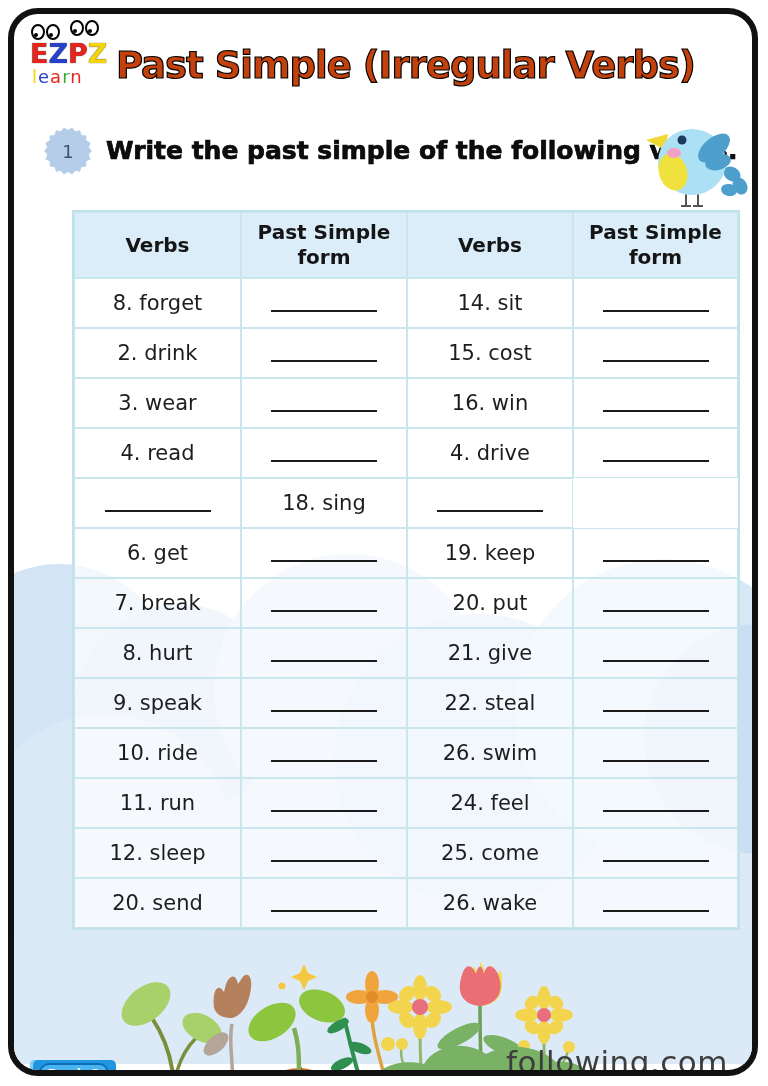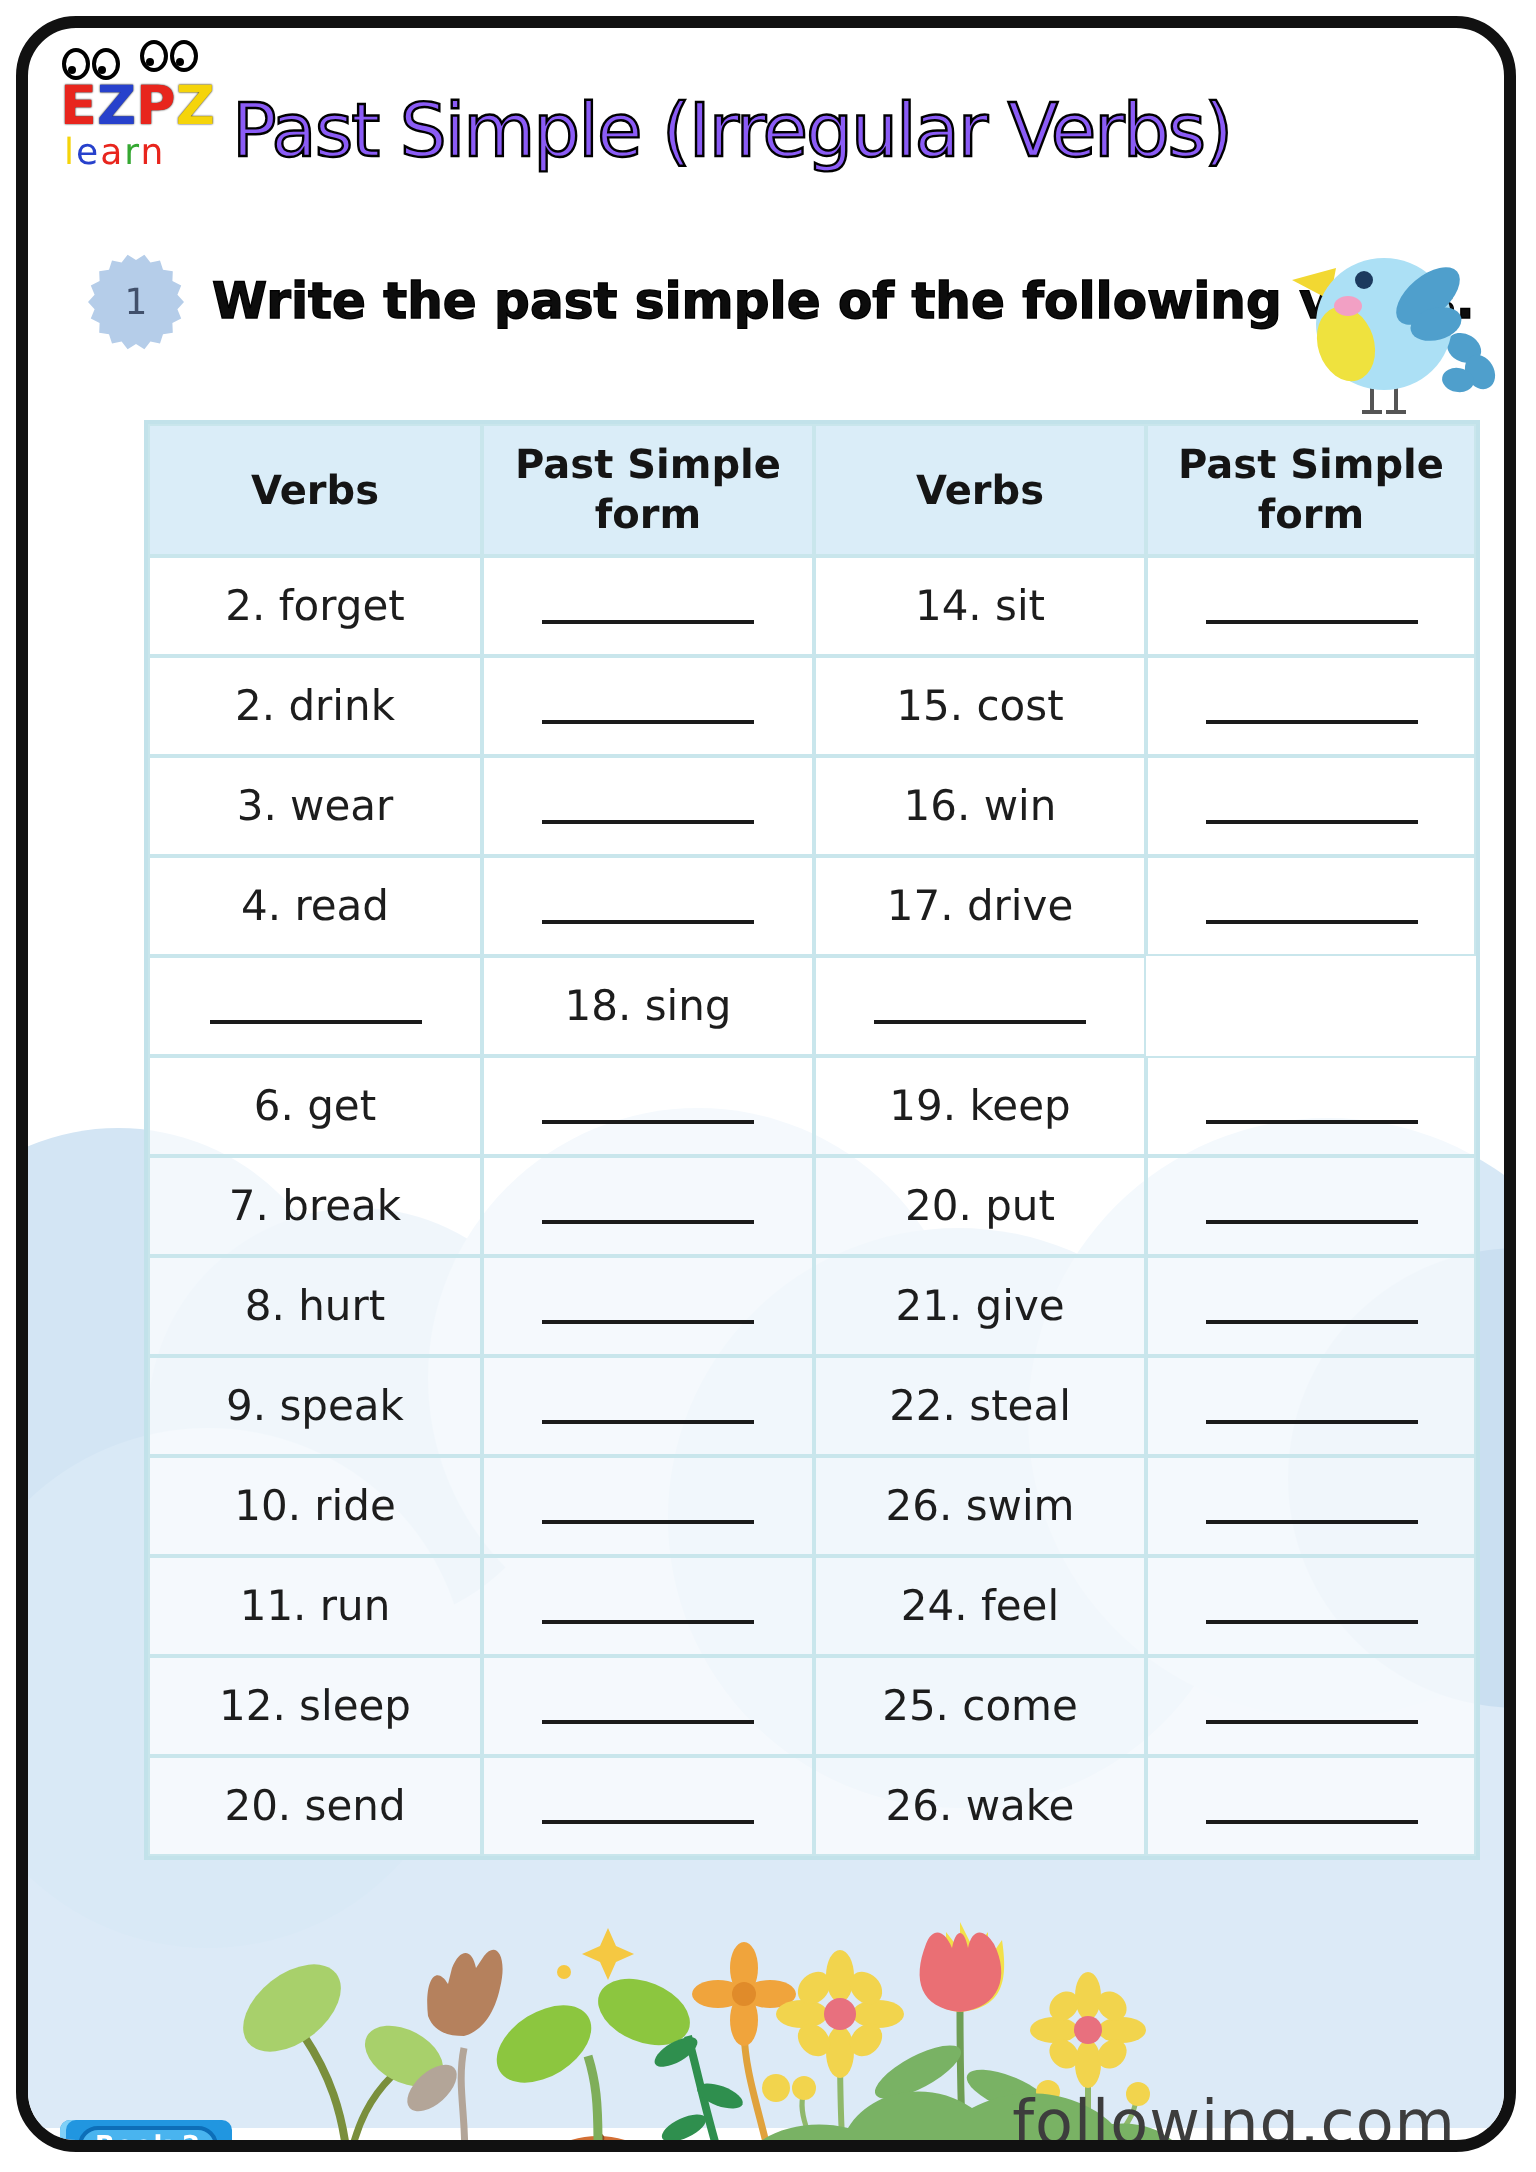--- a/index.html
+++ b/index.html
@@ -29,21 +29,21 @@
   .logo-word span{display:inline-block;}
   .logo-sub{font-size:18px;font-weight:400;letter-spacing:1px;line-height:1;margin-top:1px;margin-left:2px;}
   .eyes{position:absolute;display:flex;gap:1px;}
   .eyes.e1{left:1px;top:2px;}
   .eyes.e2{left:40px;top:-2px;}
   .eye{width:10px;height:12px;background:#fff;border:2px solid #000;border-radius:50%;position:relative;}
   .eye::after{content:"";position:absolute;left:1px;bottom:1px;width:4px;height:4px;border-radius:50%;background:#000;}
   
   .title{
     position:absolute;left:102px;top:30px;width:648px;z-index:2;
-    font-size:37px;font-weight:400;color:#8b5cf6;letter-spacing:-1px;
+    font-size:37px;font-weight:700;color:#c2410c;letter-spacing:-1px;
     -webkit-text-stroke:1.2px #000;white-space:nowrap;
   }
   
   .burst-wrap{position:absolute;left:30px;top:113px;width:48px;height:48px;z-index:2;}
   .burst-num{position:absolute;left:0;top:0;width:48px;height:48px;display:flex;align-items:center;justify-content:center;
     font-size:18px;color:#41506b;font-weight:500;}
   .instruction{
     position:absolute;left:92px;top:122px;width:560px;z-index:2;
     font-size:25px;font-weight:800;color:#0d0d0d;-webkit-text-stroke:0.7px #000;white-space:nowrap;
   }
@@ -135,21 +135,21 @@
   </svg>
 
   <div class="vtable">
     <div class="tr">
       <div class="th">Verbs</div>
       <div class="th">Past Simple form</div>
       <div class="th">Verbs</div>
       <div class="th">Past Simple form</div>
     </div>
     <div class="tr">
-      <div class="td">2. forget</div>
+      <div class="td">8. forget</div>
       <div class="td">
           <span class="line"></span>
         </div>
       <div class="td">14. sit</div>
       <div class="td">
           <span class="line"></span>
         </div>
     </div>
     <div class="tr">
       <div class="td">2. drink</div>
@@ -169,21 +169,21 @@
       <div class="td">16. win</div>
       <div class="td">
           <span class="line"></span>
         </div>
     </div>
     <div class="tr">
       <div class="td">4. read</div>
       <div class="td">
           <span class="line"></span>
         </div>
-      <div class="td">17. drive</div>
+      <div class="td">4. drive</div>
       <div class="td">
           <span class="line"></span>
         </div>
     </div>
     <div class="tr">
       <div class="td">
           <span class="line"></span>
         </div>
       <div class="td">18. sing</div>
       <div class="td">

